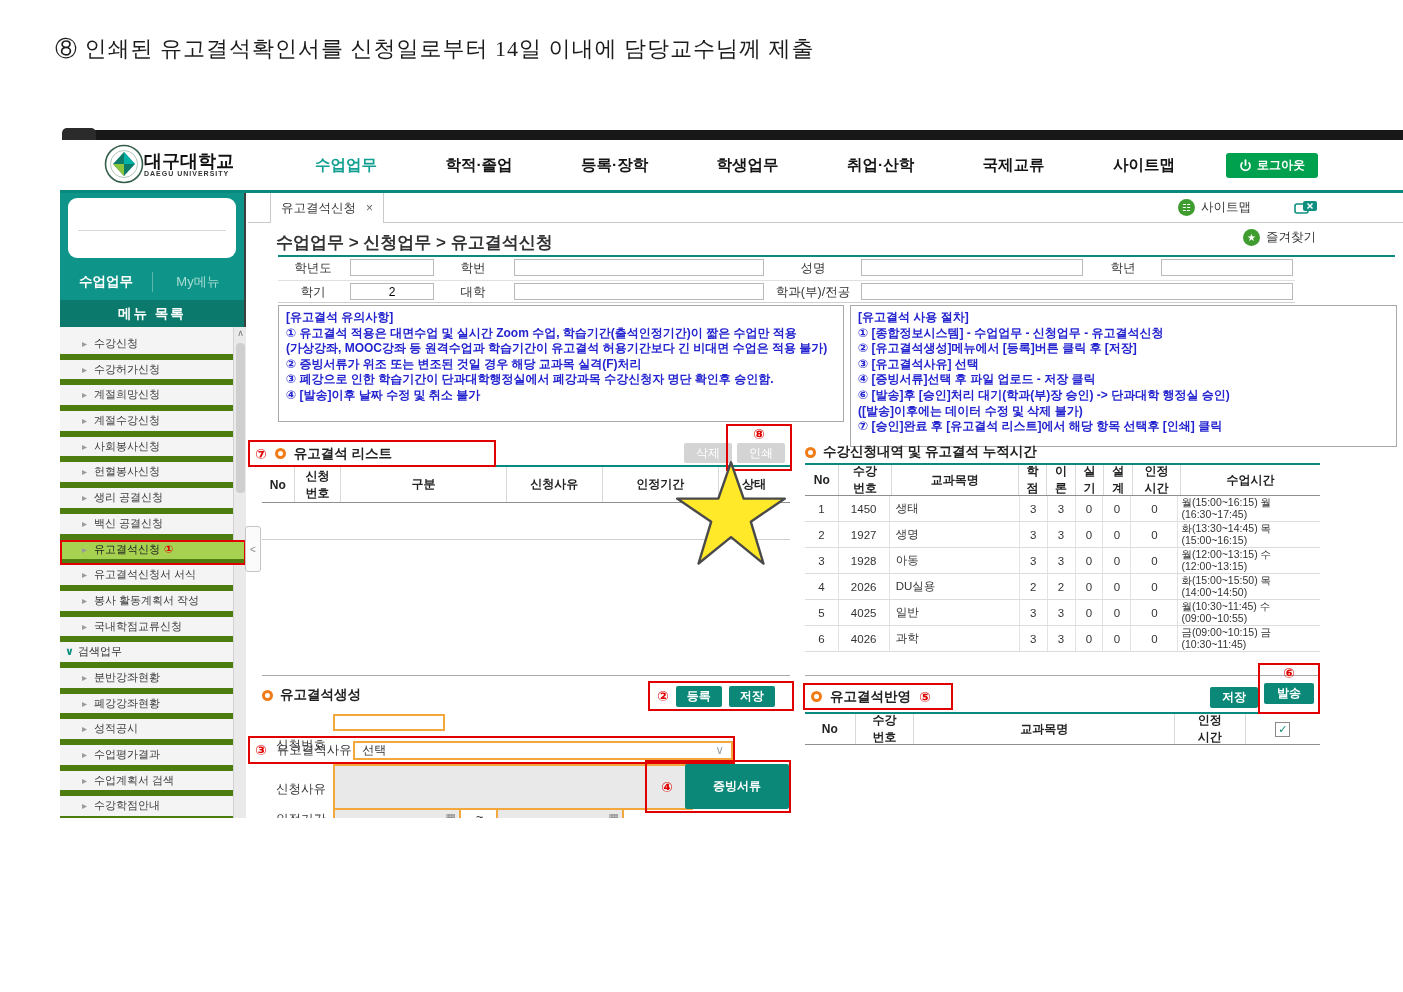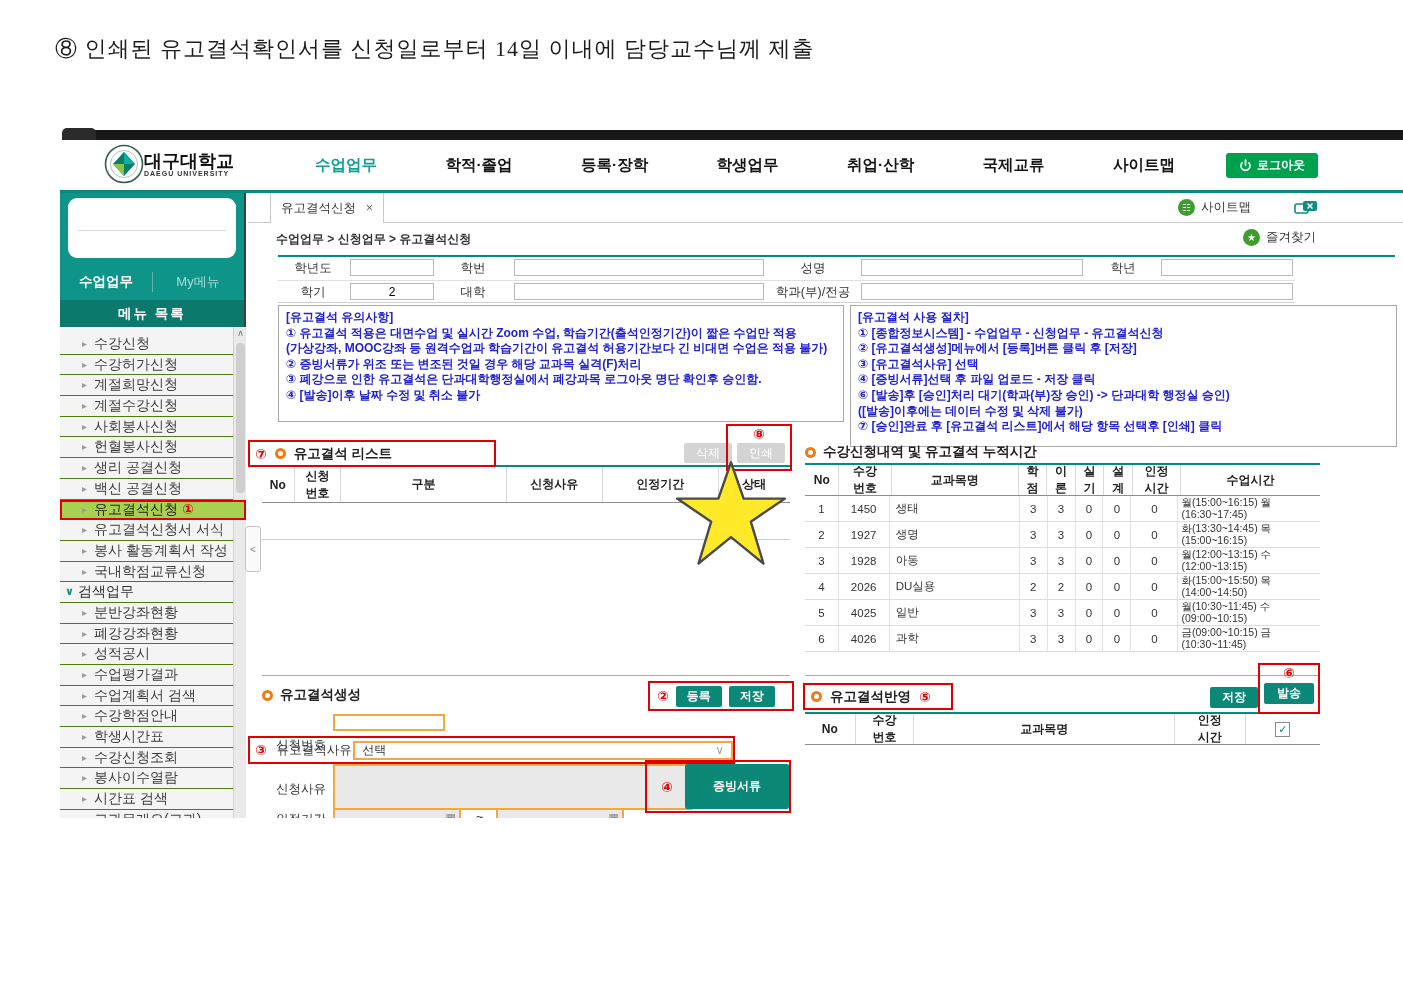--- a/index.html
+++ b/index.html
@@ -33,43 +33,43 @@
   .sidebar{left:0;top:65px;width:186px;height:625px;background:#0e9488;border-right:2px solid #3e3e3e;}
   .side-card{left:8px;top:5px;width:168px;height:60px;background:#fff;border-radius:9px;}
   .side-card-line{left:10px;top:32px;width:148px;height:1px;background:#d8d8d8;}
   .side-tabs{left:0;top:75px;width:100%;height:28px;display:flex;align-items:center;}
   .side-tab-l{width:50%;text-align:center;color:#fff;font-weight:bold;font-size:13.5px;}
   .side-tab-r{width:50%;text-align:center;color:#a9ddd5;font-size:13px;}
   .side-tab-div{position:absolute;left:50%;top:4px;width:1px;height:20px;background:#5cb6aa;}
   .menu-title{left:0;top:107px;width:100%;height:27px;background:#0b7a6d;color:#fff;font-weight:bold;
               font-size:13.5px;display:flex;align-items:center;justify-content:center;letter-spacing:2px;}
   .menu-list{left:0;top:134px;width:186px;height:491px;background:#f4f4f4;overflow:hidden;padding-top:7px;}
-  .menu-item{position:relative;height:19.7px;line-height:19.7px;font-size:14px;color:#3d3d3d;
-             padding-left:34px;border-bottom:1px solid #4d7c0f;background:#f4f4f4;cursor:pointer;}
+  .menu-item{position:relative;height:19.7px;line-height:19.7px;font-size:11px;color:#3d3d3d;
+             padding-left:34px;border-bottom:6px solid #4d7c0f;background:#f4f4f4;cursor:pointer;}
   .menu-item::before{content:"▸";position:absolute;left:22px;color:#9a9a9a;font-size:10px;}
   .menu-item[data-state="group"]{padding-left:18px;color:#2f2f2f;}
   .menu-item[data-state="group"]::before{content:"∨";left:5px;color:#0d8f80;font-weight:bold;font-size:11px;}
   .menu-item[data-state="active"]{background:#a7d251;color:#1d1d1d;outline:2px solid #e10000;outline-offset:-2px;z-index:2;}
   .mi-badge{color:#e10000;font-weight:bold;margin-left:4px;}
   .side-scroll{left:173px;top:134px;width:13px;height:491px;background:#eaeaea;border-left:1px solid #d2d2d2;}
   .scroll-up{left:0;top:0;width:13px;height:13px;color:#777;font-size:9px;text-align:center;line-height:13px;}
   .scroll-thumb{left:2px;top:16px;width:9px;height:150px;background:#cfcfcf;border-radius:4px;}
   .collapse-handle{left:185px;top:398px;width:16px;height:46px;background:#fbfbfb;border:1px solid #c4c4c4;
                    border-radius:3px;color:#888;font-size:10px;display:flex;align-items:center;justify-content:center;z-index:3;}
 
   
   .content{left:188px;top:65px;width:1155px;height:625px;background:#fff;}
   .tabbar{left:0;top:0;width:100%;height:30px;border-bottom:1px solid #c9c9c9;background:#fff;}
   .tab{left:22px;top:0;height:30px;min-width:98px;border-left:1px solid #c9c9c9;border-right:1px solid #c9c9c9;
        display:flex;align-items:center;justify-content:center;gap:10px;padding:0 10px;font-size:12.5px;color:#333;background:#fff;}
   .tab-close{color:#666;font-size:12px;}
   .tb-sitemap{left:930px;top:6px;display:flex;align-items:center;gap:6px;font-size:12.5px;color:#333;}
   .tb-win-icon{left:1046px;top:7px;}
   .bc-row{left:0;top:30px;width:100%;height:32px;}
-  .breadcrumb{left:28px;top:8px;font-size:12px;font-weight:bold;color:#333;}
+  .breadcrumb{left:28px;top:8px;font-size:17px;font-weight:bold;color:#333;}
   .favorite{left:995px;top:6px;display:flex;align-items:center;gap:6px;font-size:12.5px;color:#333;}
   .grn-circle{width:17px;height:17px;border-radius:50%;background:#3f9d2f;color:#fff;font-size:10px;
               display:flex;align-items:center;justify-content:center;}
 
   
   .form-topline{left:30px;top:62px;width:1117px;height:2px;background:#0a8a7c;}
   .sform{left:30px;top:64px;width:1017px;height:46px;border-bottom:1px solid #cfcfcf;}
   .sform-sep{left:30px;top:87px;width:1017px;height:1px;background:#e0e0e0;}
   .f-label{font-size:12.5px;color:#333;text-align:center;line-height:23px;height:23px;}
   .f-input{height:17px;border:1px solid #b9b9b9;background:#fff;font-size:12px;padding:0 3px;text-align:center;}
@@ -343,21 +343,21 @@
       <div class="abs f-label" style="left:517px;top:88px;width:96px;">학과(부)/전공</div>
       <input class="abs f-input" style="left: 613px; top: 90px; width: 432px;">
 
       <div class="abs notice notice-l">
         <div>[유고결석 유의사항]</div>
         <div>
 
         <div class="pre">① 유고결석 적용은 대면수업 및 실시간 Zoom 수업, 학습기간(출석인정기간)이 짧은 수업만 적용</div>
             <div class="pre">   (가상강좌, MOOC강좌 등 원격수업과 학습기간이 유고결석 허용기간보다 긴 비대면 수업은 적용 불가)</div>
             <div class="pre">② 증빙서류가 위조 또는 변조된 것일 경우 해당 교과목 실격(F)처리</div>
-            <div class="pre">③ 폐강으로 인한 유고결석은 단과대학행정실에서 폐강과목 로그아웃 명단 확인후 승인함.</div>
+            <div class="pre">③ 폐강으로 인한 학습기간이 단과대학행정실에서 폐강과목 수강신청자 명단 확인후 승인함.</div>
             <div class="pre">④ [발송]이후 날짜 수정 및 취소 불가</div>
           </div>
       </div>
       <div class="abs notice notice-r">
         <div>[유고결석 사용 절차]</div>
         <div>
 
         <div class="pre">① [종합정보시스템] - 수업업무 - 신청업무 - 유고결석신청</div>
             <div class="pre">② [유고결석생성]메뉴에서 [등록]버튼 클릭 후 [저장]</div>
             <div class="pre">③ [유고결석사유] 선택</div>
@@ -474,21 +474,21 @@
 
             <div class="trow body-row crs-row">
               <div class="td" style="width:34px;">5</div>
               <div class="td" style="width:52px;">4025</div>
               <div class="td cell-left" style="width:128px;">일반</div>
               <div class="td" style="width:28px;">3</div>
               <div class="td" style="width:28px;">3</div>
               <div class="td" style="width:28px;">0</div>
               <div class="td" style="width:28px;">0</div>
               <div class="td" style="width:48px;">0</div>
-              <div class="td cell-time" style="width:141px;">월(10:30~11:45) 수(09:00~10:15)</div>
+              <div class="td cell-time" style="width:141px;">월(10:30~11:45) 수(09:00~10:55)</div>
             </div>
 
             <div class="trow body-row crs-row">
               <div class="td" style="width:34px;">6</div>
               <div class="td" style="width:52px;">4026</div>
               <div class="td cell-left" style="width:128px;">과학</div>
               <div class="td" style="width:28px;">3</div>
               <div class="td" style="width:28px;">3</div>
               <div class="td" style="width:28px;">0</div>
               <div class="td" style="width:28px;">0</div>

